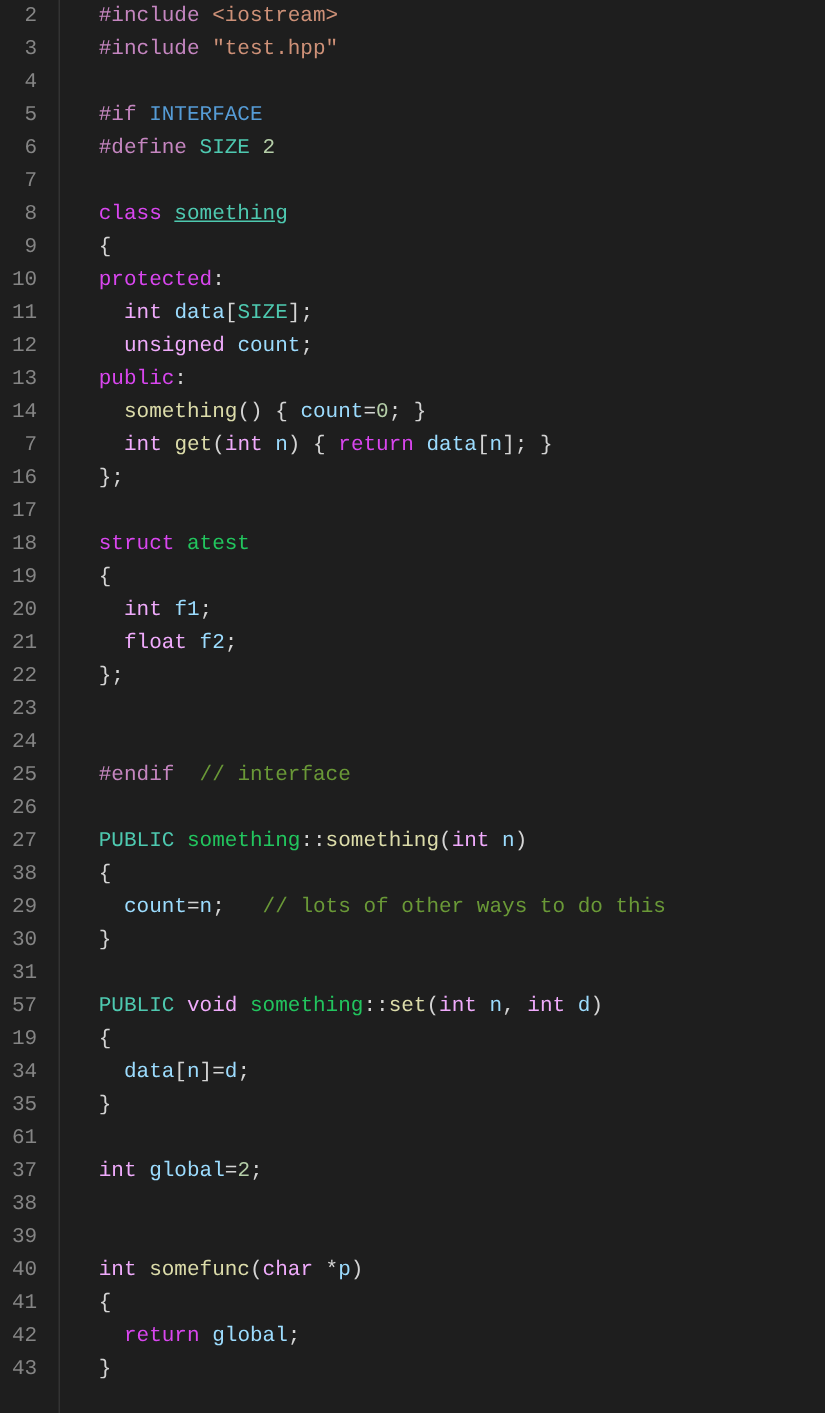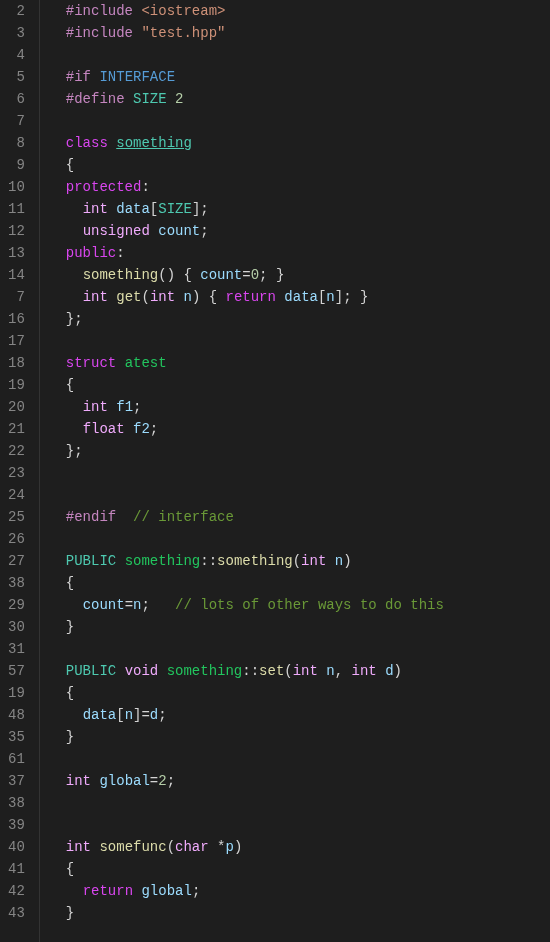--- a/index.html
+++ b/index.html
@@ -79,21 +79,21 @@
       <div>24</div>
       <div>25</div>
       <div>26</div>
       <div>27</div>
       <div>38</div>
       <div>29</div>
       <div>30</div>
       <div>31</div>
       <div>57</div>
       <div>19</div>
-      <div>48</div>
+      <div>34</div>
       <div>35</div>
       <div>61</div>
       <div>37</div>
       <div>38</div>
       <div>39</div>
       <div>40</div>
       <div>41</div>
       <div>42</div>
       <div>43</div>
     </div>

